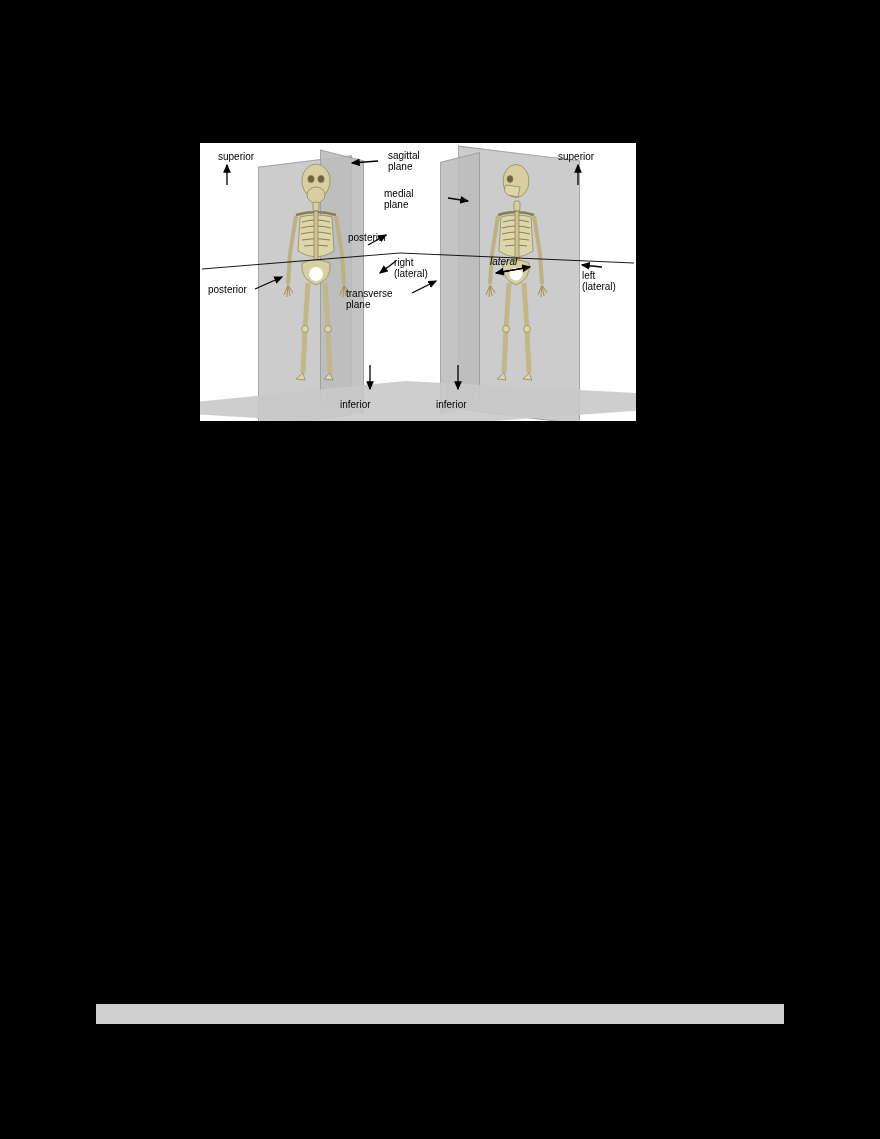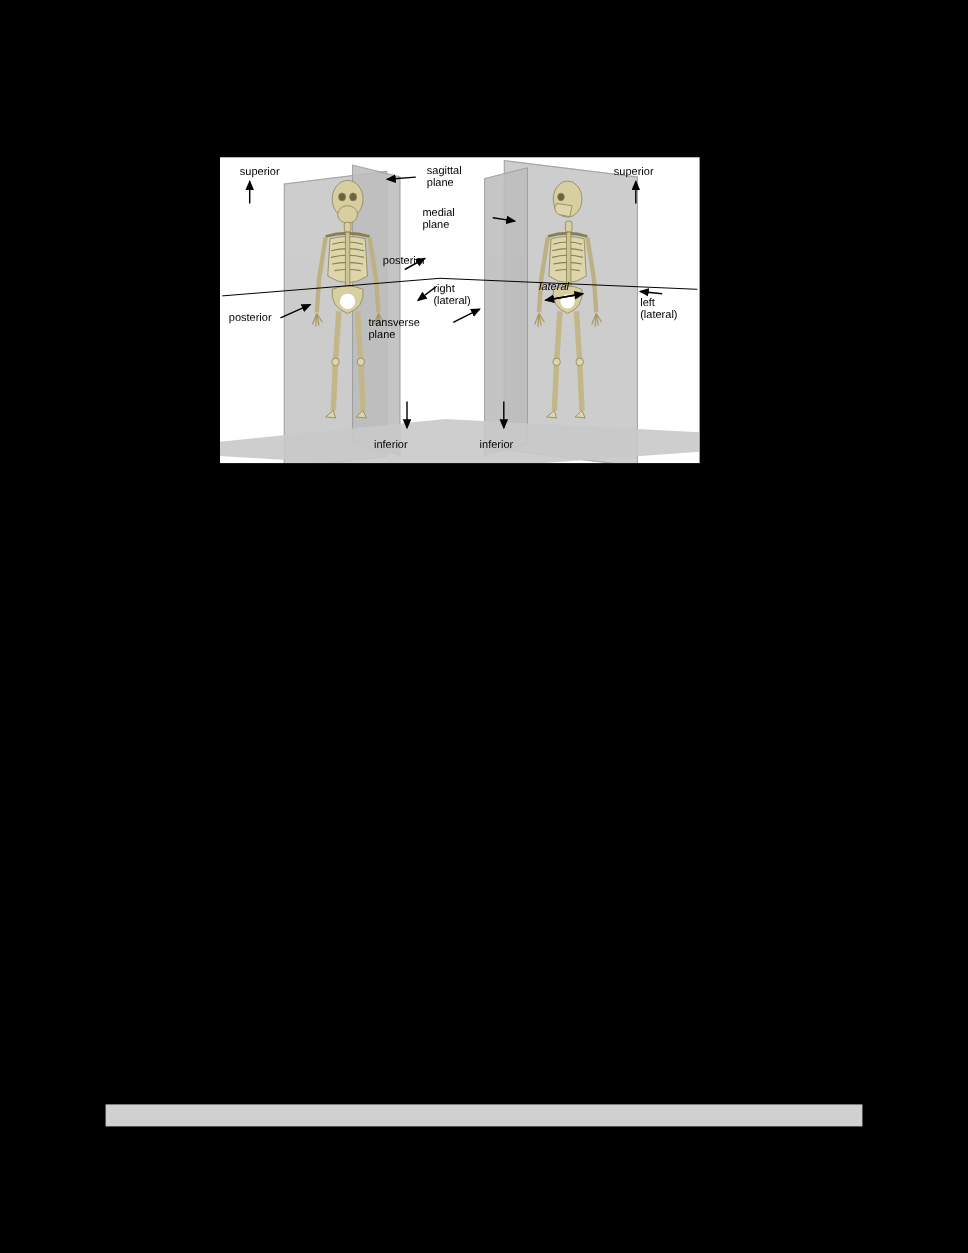--- a/index.html
+++ b/index.html
@@ -263,21 +263,21 @@
     <div class="label ctr" style="left:194px; top:114px; width:56px;">right
 (lateral)</div>
 
     <div class="label italic" style="left:290px; top:113px;">lateral</div>
 
     <div class="label ctr" style="left:382px; top:127px; width:54px;">left
 (lateral)</div>
 
     <div class="label" style="left:8px; top:141px;">posterior</div>
 
-    <div class="label ctr" style="left:135px; top:145px; width:70px;">transverse
+    <div class="label ctr" style="left:146px; top:145px; width:70px;">transverse
 plane</div>
 
     <div class="label" style="left:140px; top:256px;">inferior</div>
 
     <div class="label" style="left:236px; top:256px;">inferior</div>
 
   </div>
 
   <div id="bottom-bar"></div>
 

